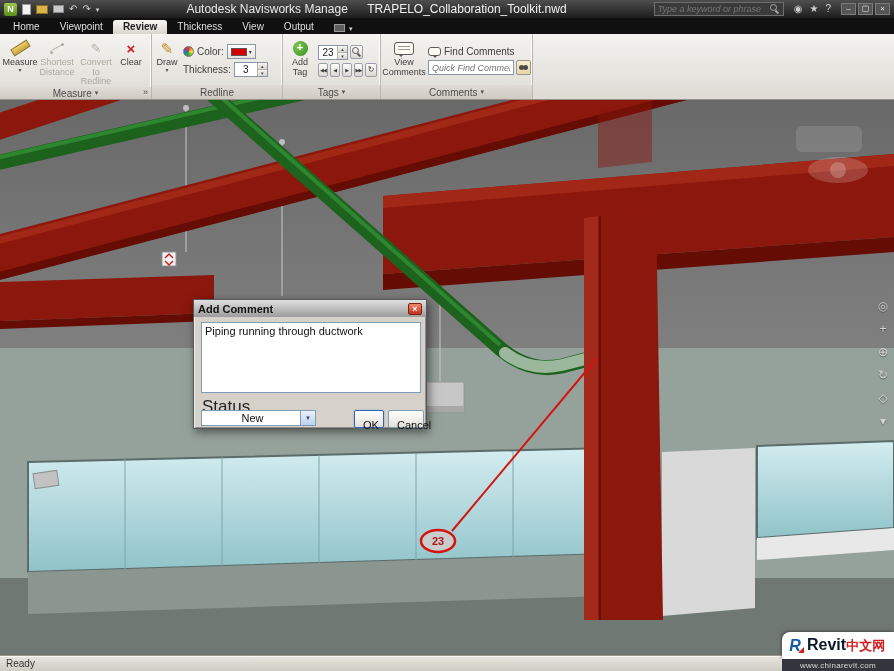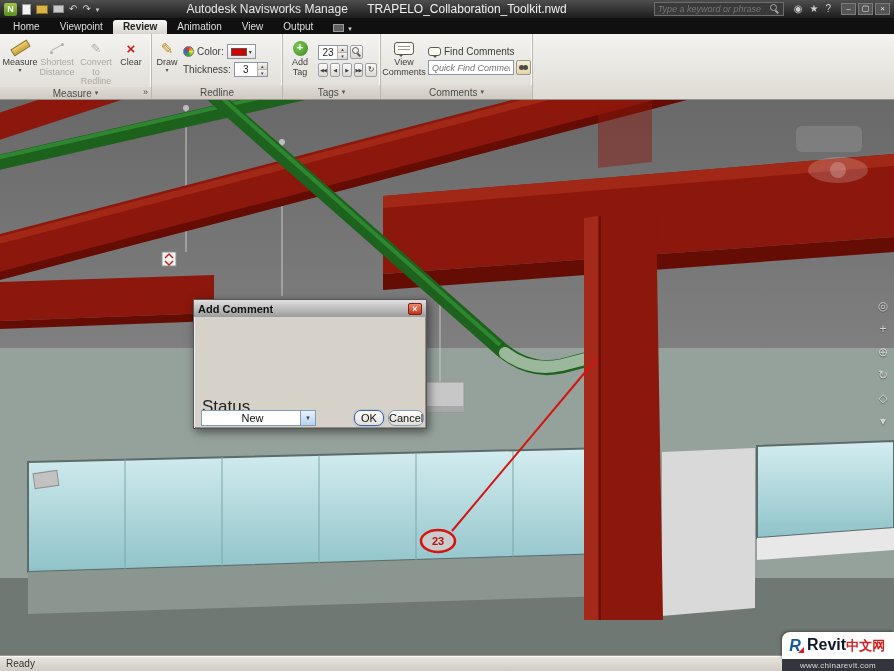--- a/index.html
+++ b/index.html
@@ -89,21 +89,21 @@
 
 .dialog { position:absolute; left:193px; top:299px; width:234px; height:130px; background:#d6d2ca; border:1px solid #58585a; box-shadow:2px 3px 9px rgba(0,0,0,.5), inset 1px 1px 0 #f1efeb, inset -1px -1px 0 #8f8d88; z-index:40; }
 .dlg-title { height:17px; background:linear-gradient(#e0e0e0,#9c9c9c); display:flex; align-items:center; padding:0 4px; font-size:11px; font-weight:bold; color:#111; }
 .dlg-close { margin-left:auto; width:14px; height:12px; background:linear-gradient(#f0896d,#c23219); border:1px solid #7d2212; border-radius:2px; color:#fff; font-size:9px; line-height:10px; text-align:center; }
 .dlg-body { position:relative; height:111px; }
 .dlg-body textarea { position:absolute; left:7px; top:5px; width:220px; height:71px; resize:none; border:1px solid #7f9db9; font-family:inherit; font-size:11px; padding:2px 3px; color:#111; outline:none; background:#fff; }
 .dlg-status { position:absolute; left:8px; top:80px; font-size:17px; color:#222; }
 .combo { position:absolute; left:7px; top:93px; width:115px; height:16px; background:#fff; border:1px solid #7f9db9; display:flex; align-items:center; font-size:11px; color:#111;text-align:center; }
 .combo-text { flex:1; padding-left:3px; }
 .combo-btn { width:15px; height:100%; background:linear-gradient(#e9f1fb,#bad2ee); border-left:1px solid #7f9db9; display:flex; align-items:center; justify-content:center; font-size:6px; color:#334466; }
-.dlg-btn { position:absolute; top:93px; height:16px; font-size:11px; font-family:inherit; background:linear-gradient(#fefefe,#e3e0d7); border:1px solid #7f9db9; border-radius:7px; color:#111; padding:0; }
+.dlg-btn { position:absolute; top:93px; height:16px; font-size:11px; font-family:inherit; background:linear-gradient(#fefefe,#e3e0d7); border:1px solid #7f9db9; border-radius:2px; color:#111; padding:8px; }
 .dlg-btn.ok { left:160px; width:30px; border-color:#3a62a8; box-shadow:0 0 2px #7aa0d4; }
 .dlg-btn.cancel { left:194px; width:36px; }
 
 
 .statusbar { position:absolute; top:655px; left:0; width:100%; height:16px; background:linear-gradient(#e9e6df,#cfccc4); border-top:1px solid #9b978f; box-shadow:inset 0 1px 0 #fbfaf7; font-size:10px; color:#333; display:flex; align-items:center; padding-left:6px; z-index:25; }
 
 
 .watermark { position:absolute; right:0; bottom:0; width:112px; height:39px; z-index:50; }
 .wm-top { height:27px; background:#fff; border-top-left-radius:8px; display:flex; align-items:center; padding:0 4px; gap:3px; box-shadow:-1px -1px 3px rgba(0,0,0,.35); }
 .wm-logo { width:18px; height:18px; position:relative; font-size:16px; font-weight:bold; font-style:italic; color:#1258a8; display:flex; align-items:center; justify-content:center; }
@@ -142,21 +142,21 @@
     <span class="winbtn">–</span>
     <span class="winbtn">▢</span>
     <span class="winbtn">×</span>
   </div>
 </div>
 
 <div class="tabrow">
   <div class="tab">Home</div>
   <div class="tab">Viewpoint</div>
   <div class="tab active">Review</div>
-  <div class="tab">Animation</div>
+  <div class="tab">Thickness</div>
   <div class="tab">View</div>
   <div class="tab">Output</div>
   <div class="tab-extra">
     <span class="box"></span>
     <span class="glyph">▾</span>
   </div>
 </div>
 
 <div class="ribbon">
 
@@ -420,20 +420,21 @@
   <span class="navico">◇</span>
   <span class="navico">▾</span>
 </div>
 
 <div class="dialog">
   <div class="dlg-title">
     <span>Add Comment</span>
     <span class="dlg-close">×</span>
   </div>
   <div class="dlg-body">
+    <textarea style="">Piping running through ductwork</textarea>
     <div class="dlg-status">Status</div>
     <div class="combo">
       <span class="combo-text">New</span>
       <span class="combo-btn">
           <span>▼</span>
         </span>
     </div>
     <button class="dlg-btn ok">OK</button>
     <button class="dlg-btn cancel">Cancel</button>
   </div>

